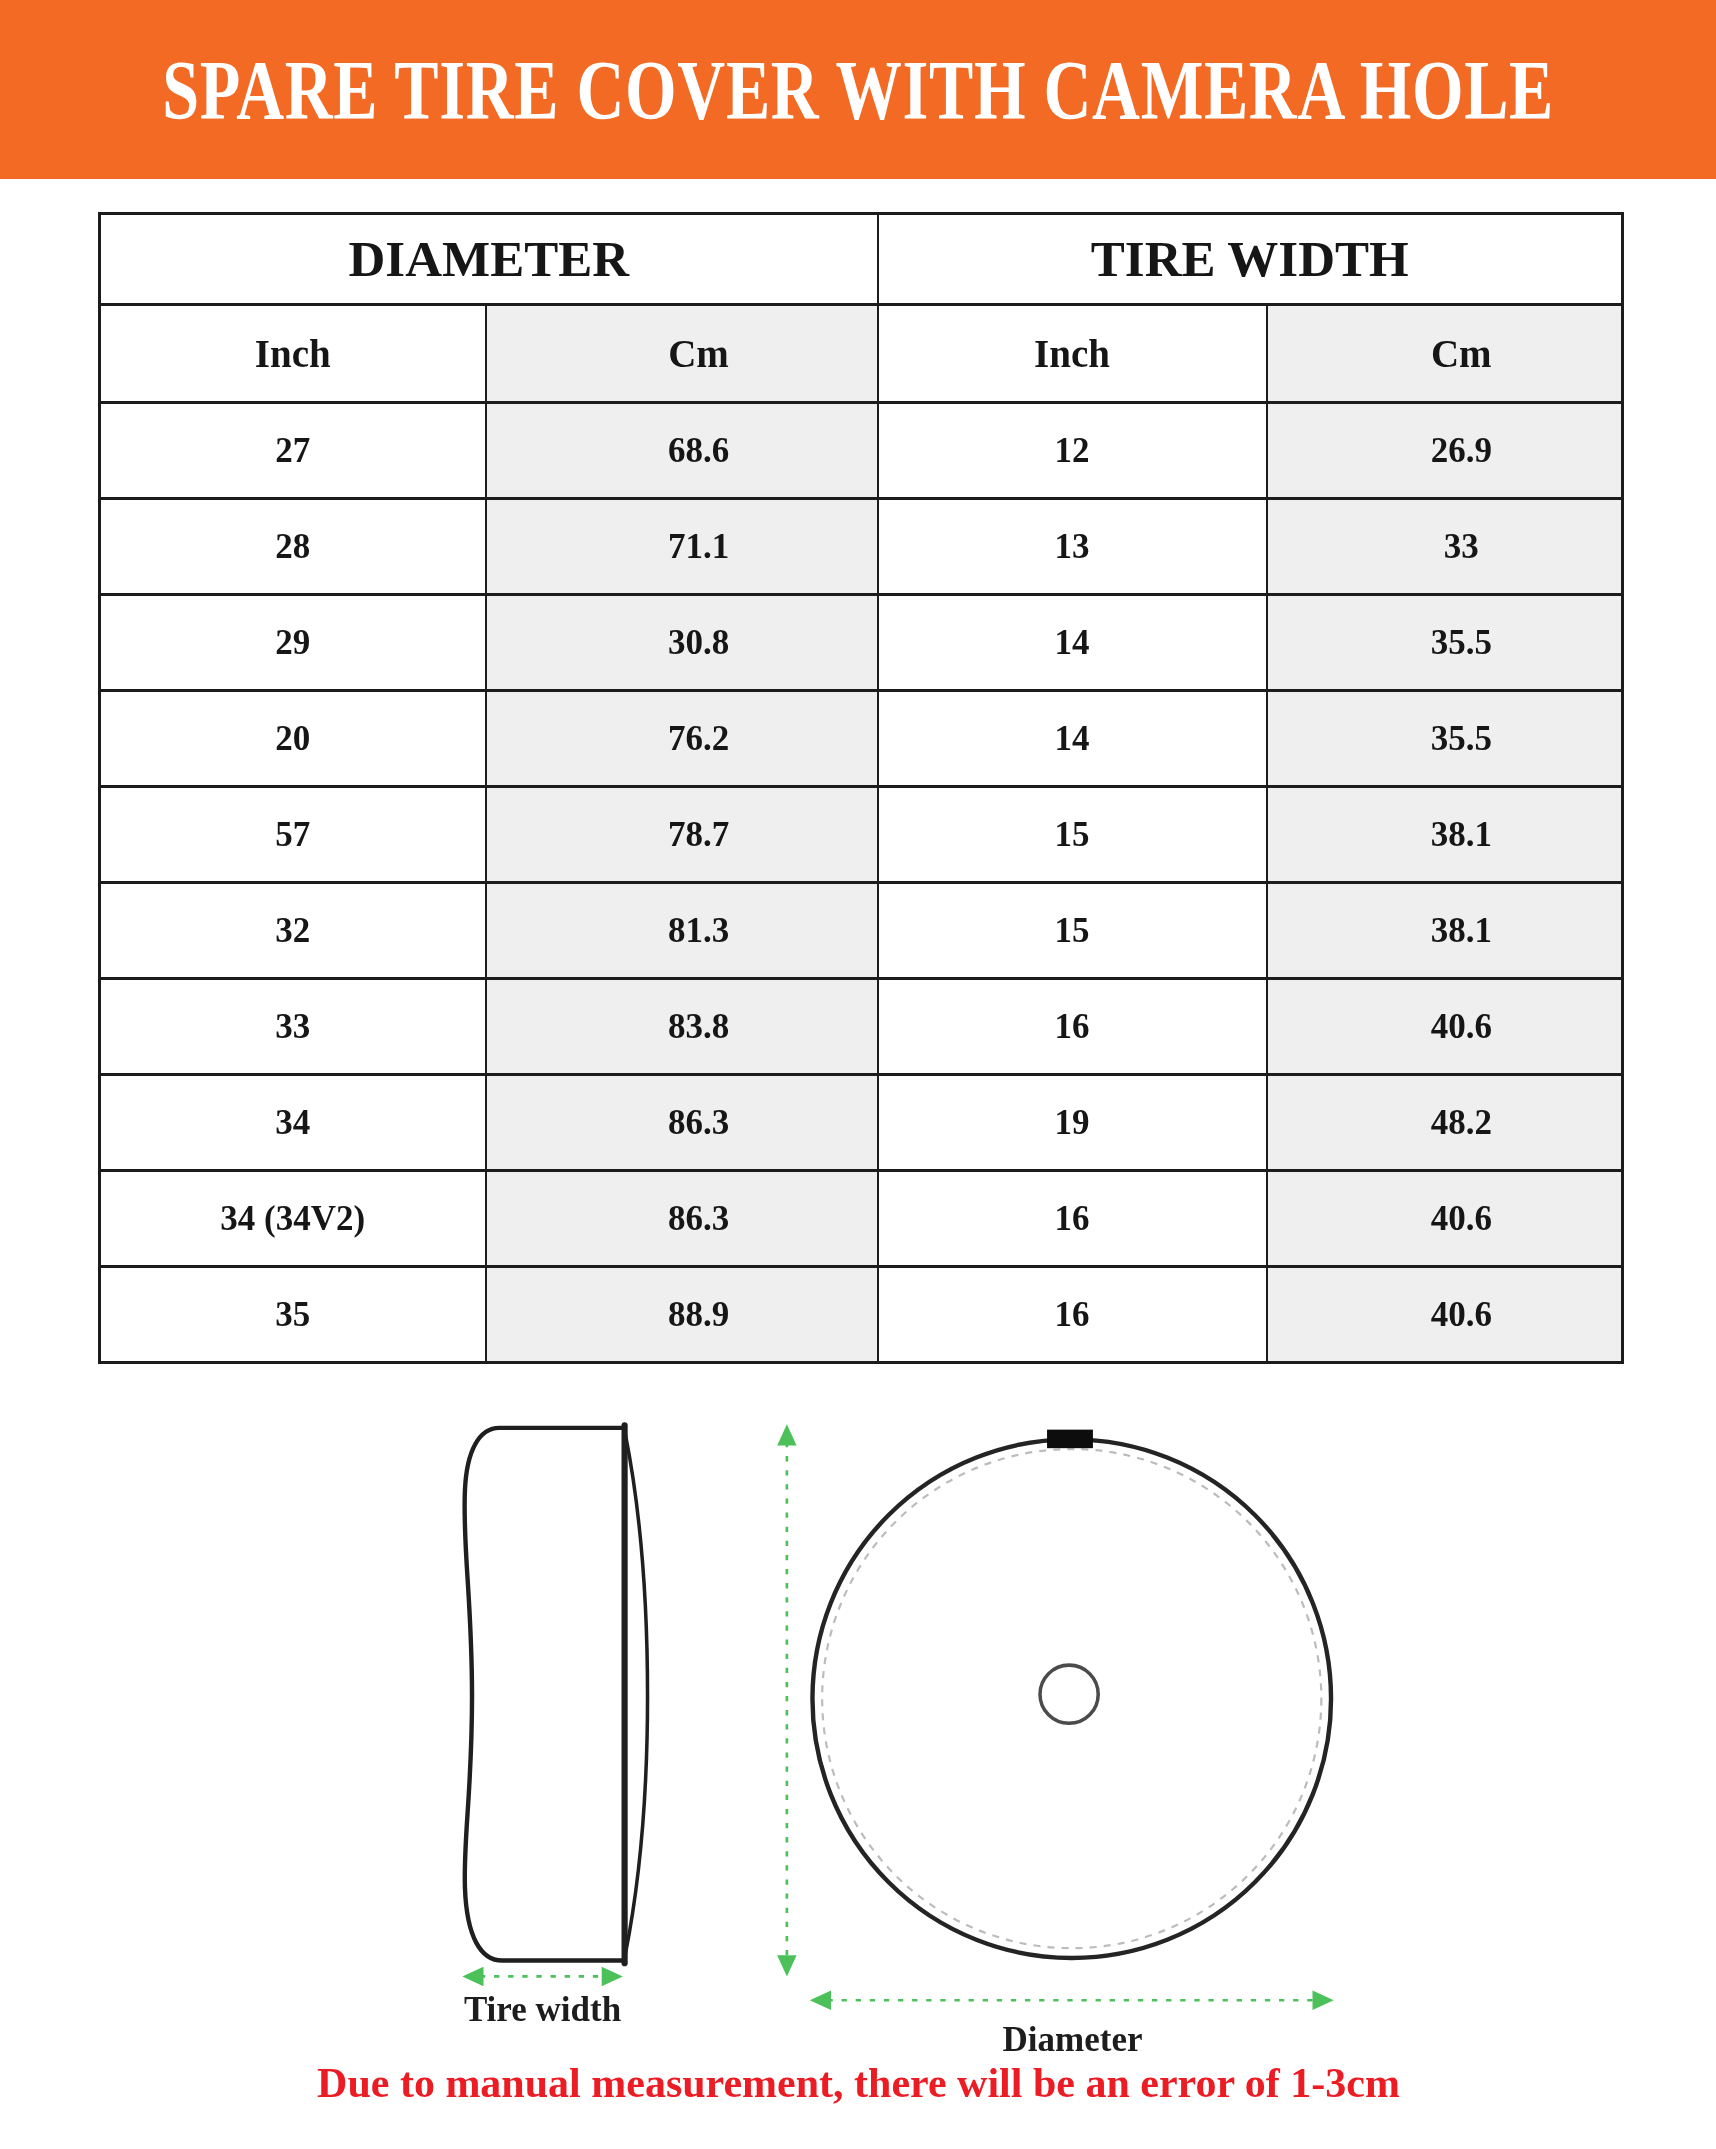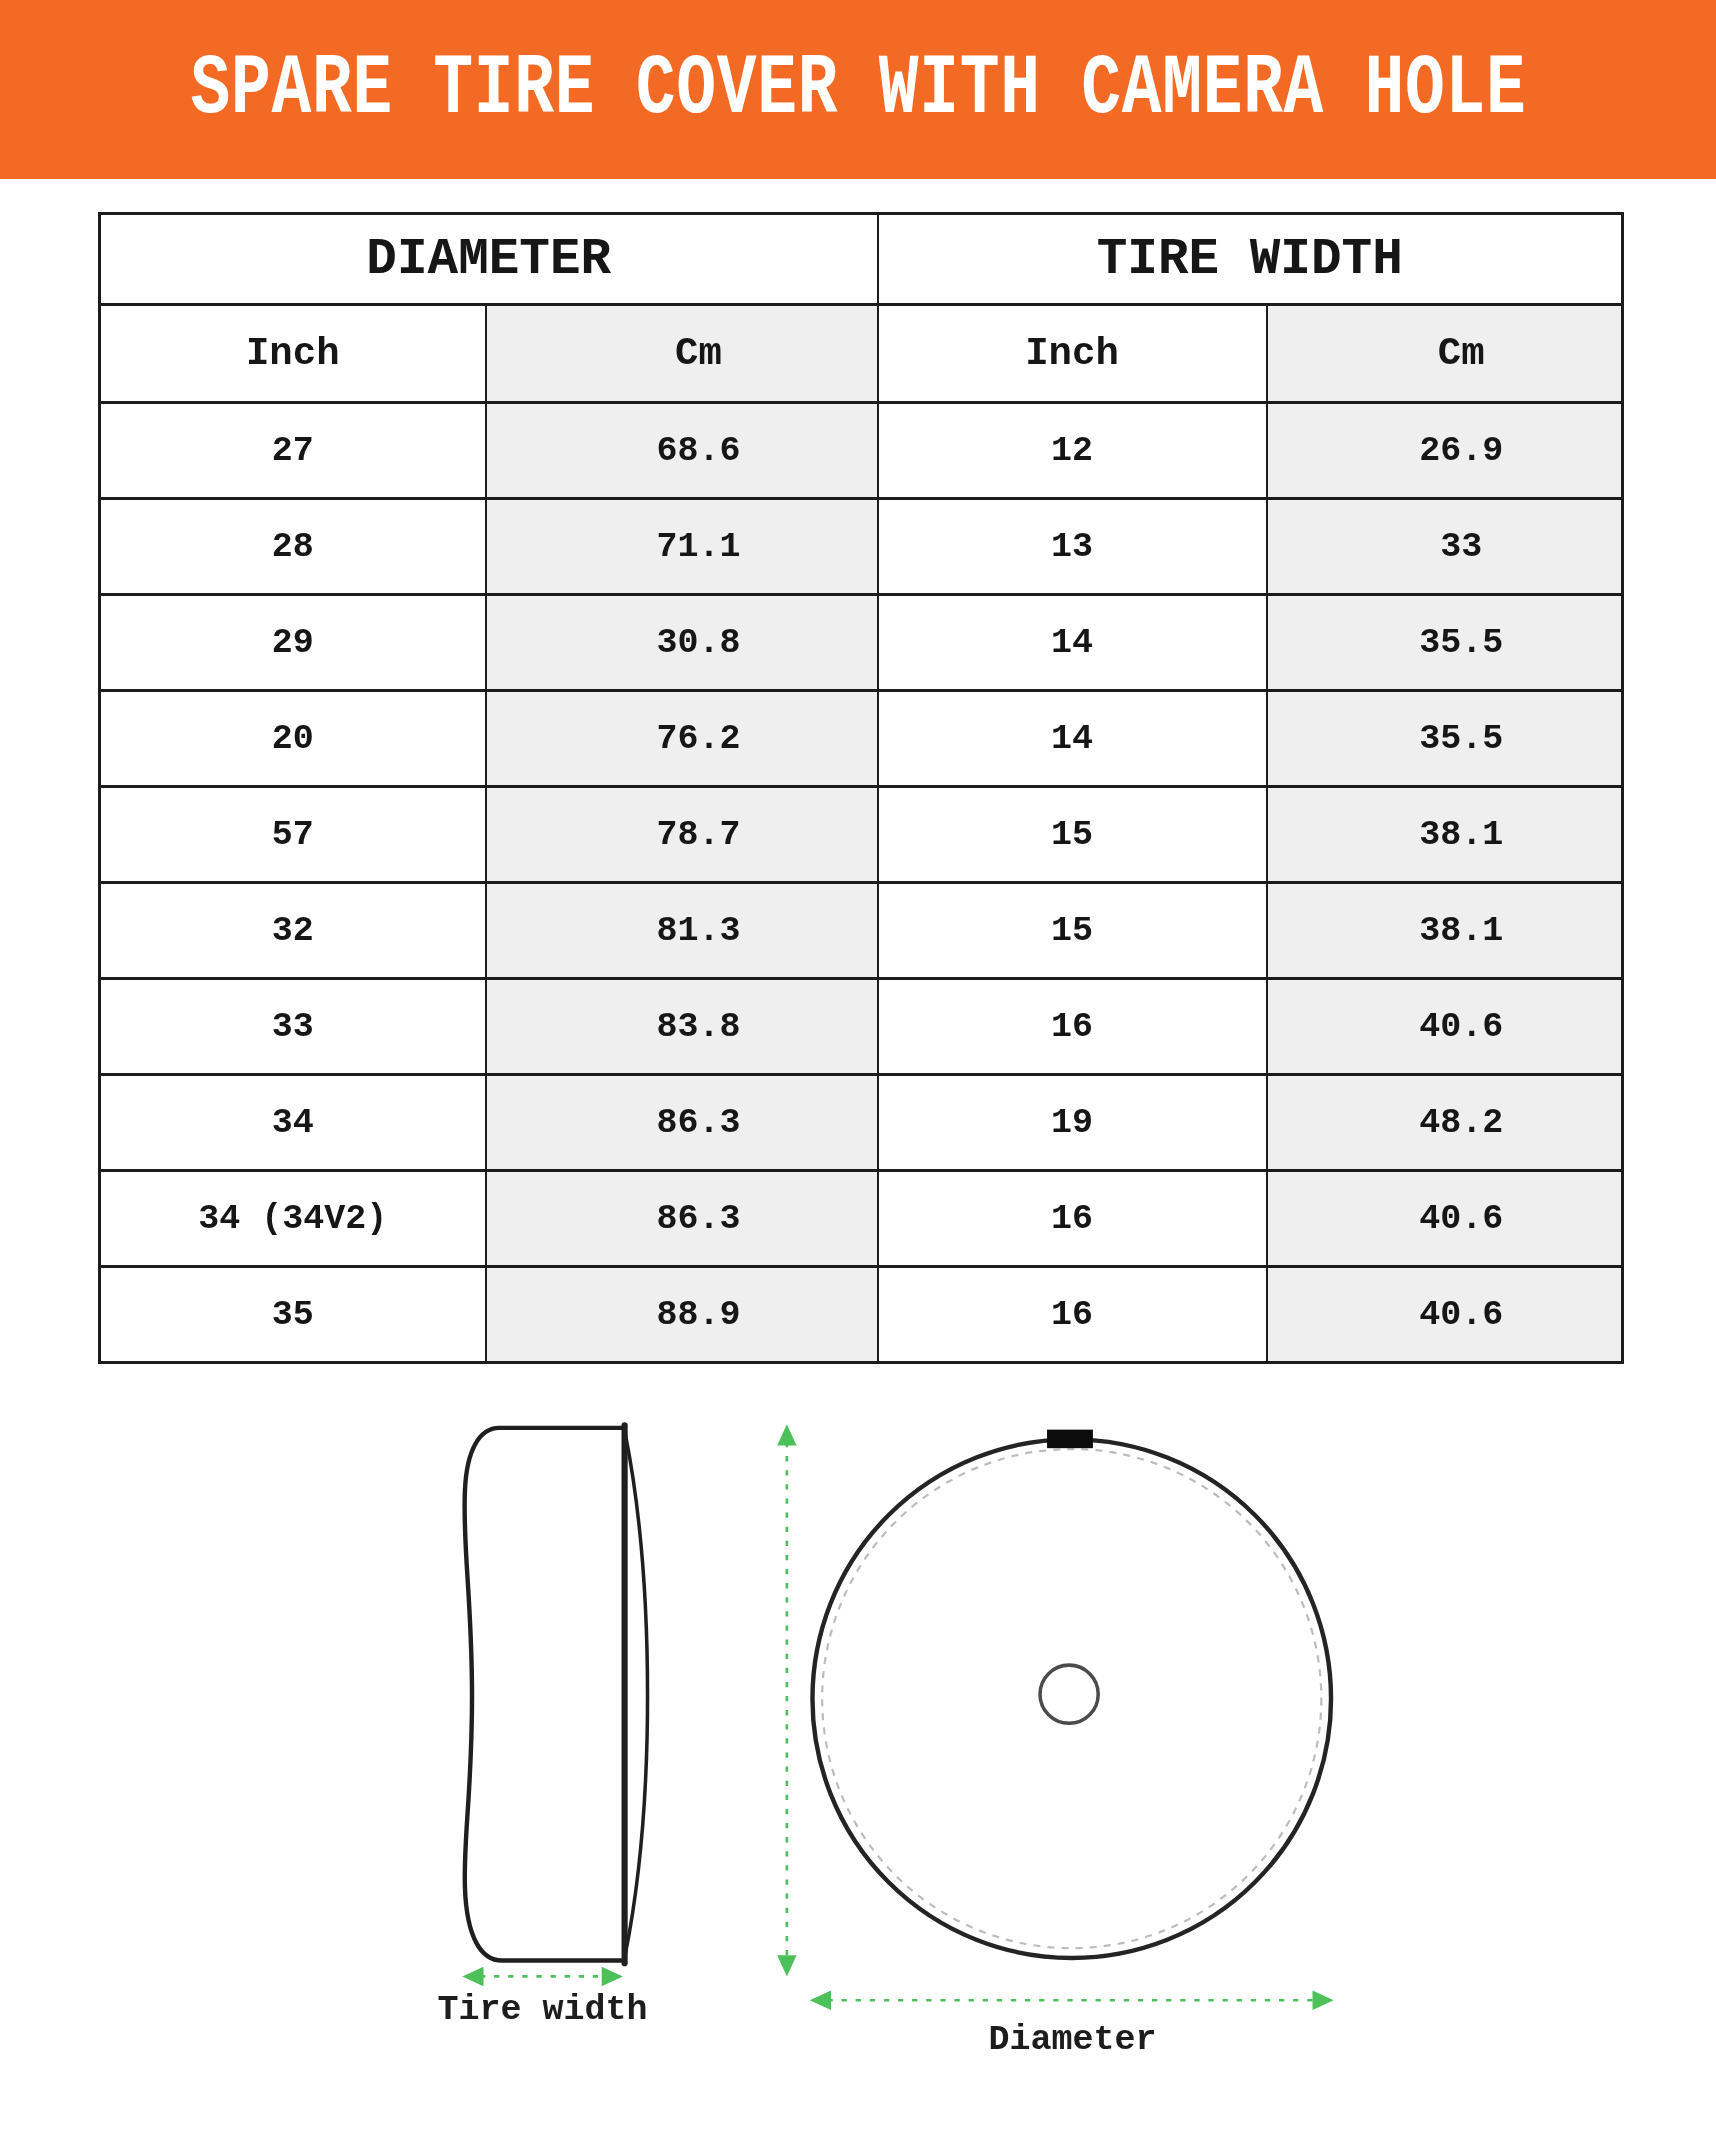--- a/index.html
+++ b/index.html
@@ -1,20 +1,20 @@
 <!DOCTYPE html>
 <html style="font-size:14px"><head>
 <meta charset="utf-8">
 <style>
   html,body{margin:0;padding:0;background:#ffffff;}
   .page{
     position:relative;
     width:1717px;height:2149px;
     background:#ffffff;
-    font-family:Liberation Mono, monospace;
+    font-family:Liberation Serif, serif;
     overflow:hidden;
   }
   
   .banner{
     position:absolute;left:0;top:0;width:1717px;height:179px;
     background:#F26A24;
     display:flex;align-items:center;justify-content:center;
   }
   .banner-text{
     color:#ffffff;
@@ -185,15 +185,16 @@
     <g fill="#4CC15A">
       <line x1="488" y1="667" x2="1042" y2="667" stroke="#4CC15A" stroke-width="3" stroke-dasharray="6 10"></line>
       <polygon points="468,667 492,656 492,678"></polygon>
       <polygon points="1062,667 1038,656 1038,678"></polygon>
     </g>
   </svg>
 
   <div class="dim-label tire-width-label">Tire width</div>
   <div class="dim-label diameter-label">Diameter</div>
 
+  <div class="note">Due to manual measurement, there will be an error of 1-3cm</div>
 
 </div>
 
 
 </body></html>

